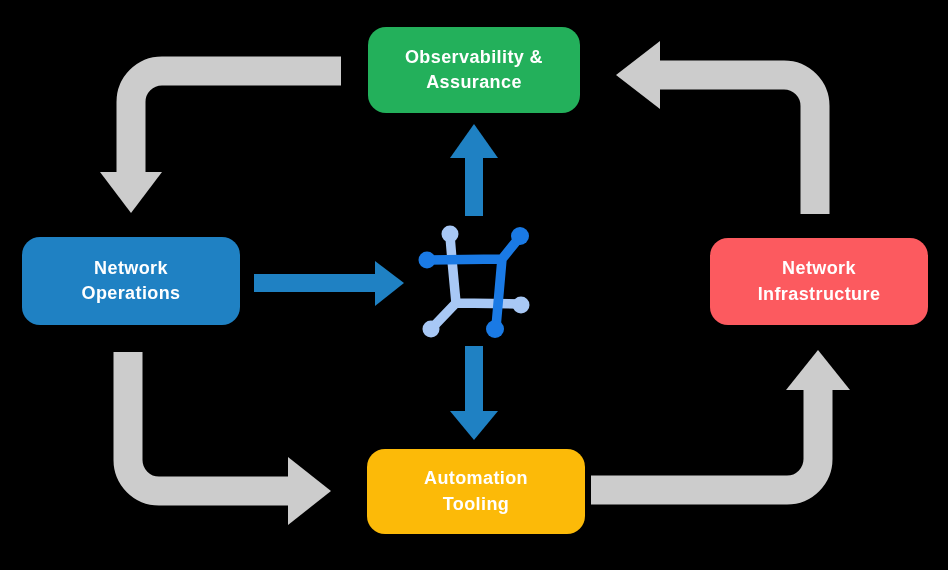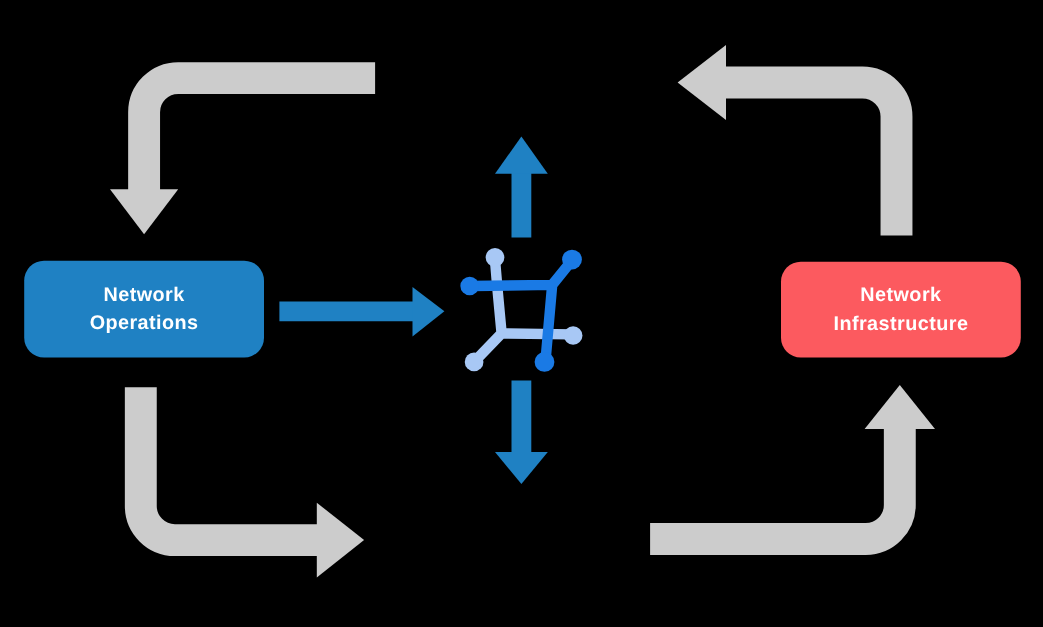--- a/index.html
+++ b/index.html
@@ -91,25 +91,33 @@
       <circle cx="450" cy="234" r="8.5" fill="#a8c8f5"></circle>
       <circle cx="521" cy="305" r="8.5" fill="#a8c8f5"></circle>
       <circle cx="431" cy="329" r="8.5" fill="#a8c8f5"></circle>
 
       <circle cx="427" cy="260" r="8.5" fill="#1a7ae5"></circle>
       <circle cx="520" cy="236" r="9" fill="#1a7ae5"></circle>
       <circle cx="495" cy="329" r="9" fill="#1a7ae5"></circle>
     </g>
   </svg>
 
+  <div class="node" id="node-observability" style="background: rgb(35, 176, 91);">
+    <span>Observability &amp;
+Assurance</span>
+  </div>
 
   <div class="node" id="node-operations" style="background: rgb(31, 129, 195);">
     <span>Network
 Operations</span>
   </div>
 
   <div class="node" id="node-infrastructure" style="background: rgb(252, 90, 95);">
     <span>Network
 Infrastructure</span>
   </div>
 
+  <div class="node" id="node-automation" style="background: rgb(252, 186, 8);">
+    <span>Automation
+Tooling</span>
+  </div>
 
 </div>
 
 </body></html>

